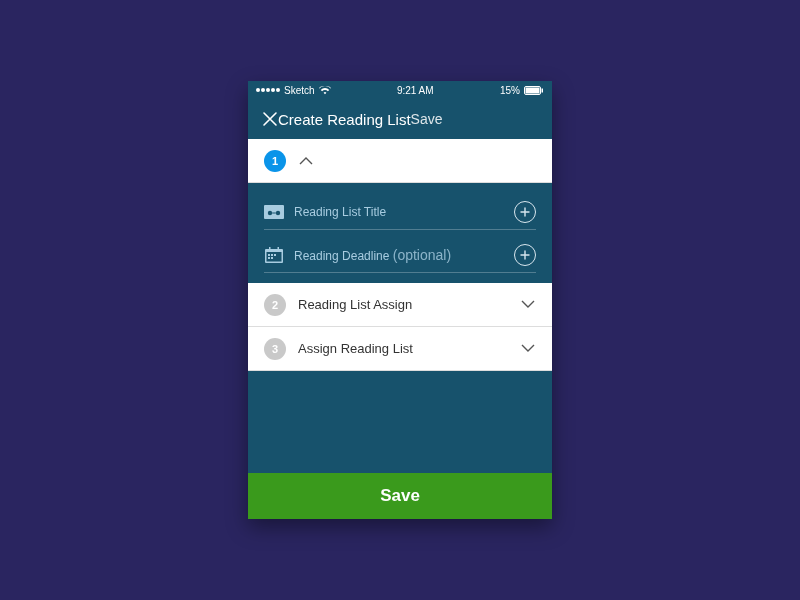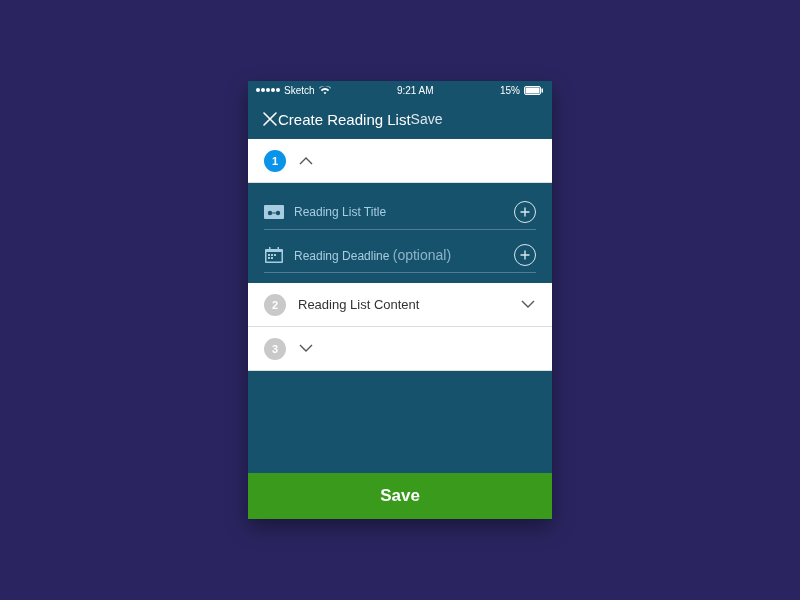--- a/index.html
+++ b/index.html
@@ -211,30 +211,31 @@
       <span class="add-btn">
         <svg width="10" height="10" viewBox="0 0 10 10">
             <path d="M5 1v8M1 5h8" stroke="#d8e6ee" stroke-width="1.4" stroke-linecap="round"></path>
           </svg>
       </span>
     </div>
   </div>
 
   <div class="section-header collapsed">
     <span class="badge badge-inactive">2</span>
-    <span class="section-label">Reading List Content</span>
+    <span class="section-label">Reading List Assign</span>
     <span class="chevron">
       <svg width="14" height="9" viewBox="0 0 14 9">
           <path d="M1 1 7 7 13 1" fill="none" stroke="#555" stroke-width="1.4"></path>
         </svg>
     </span>
   </div>
 
   <div class="section-header collapsed">
     <span class="badge badge-inactive">3</span>
+    <span class="section-label">Assign Reading List</span>
     <span class="chevron">
       <svg width="14" height="9" viewBox="0 0 14 9">
           <path d="M1 1 7 7 13 1" fill="none" stroke="#555" stroke-width="1.4"></path>
         </svg>
     </span>
   </div>
 
   <div class="body-fill"></div>
 
   <div class="save-bar">

